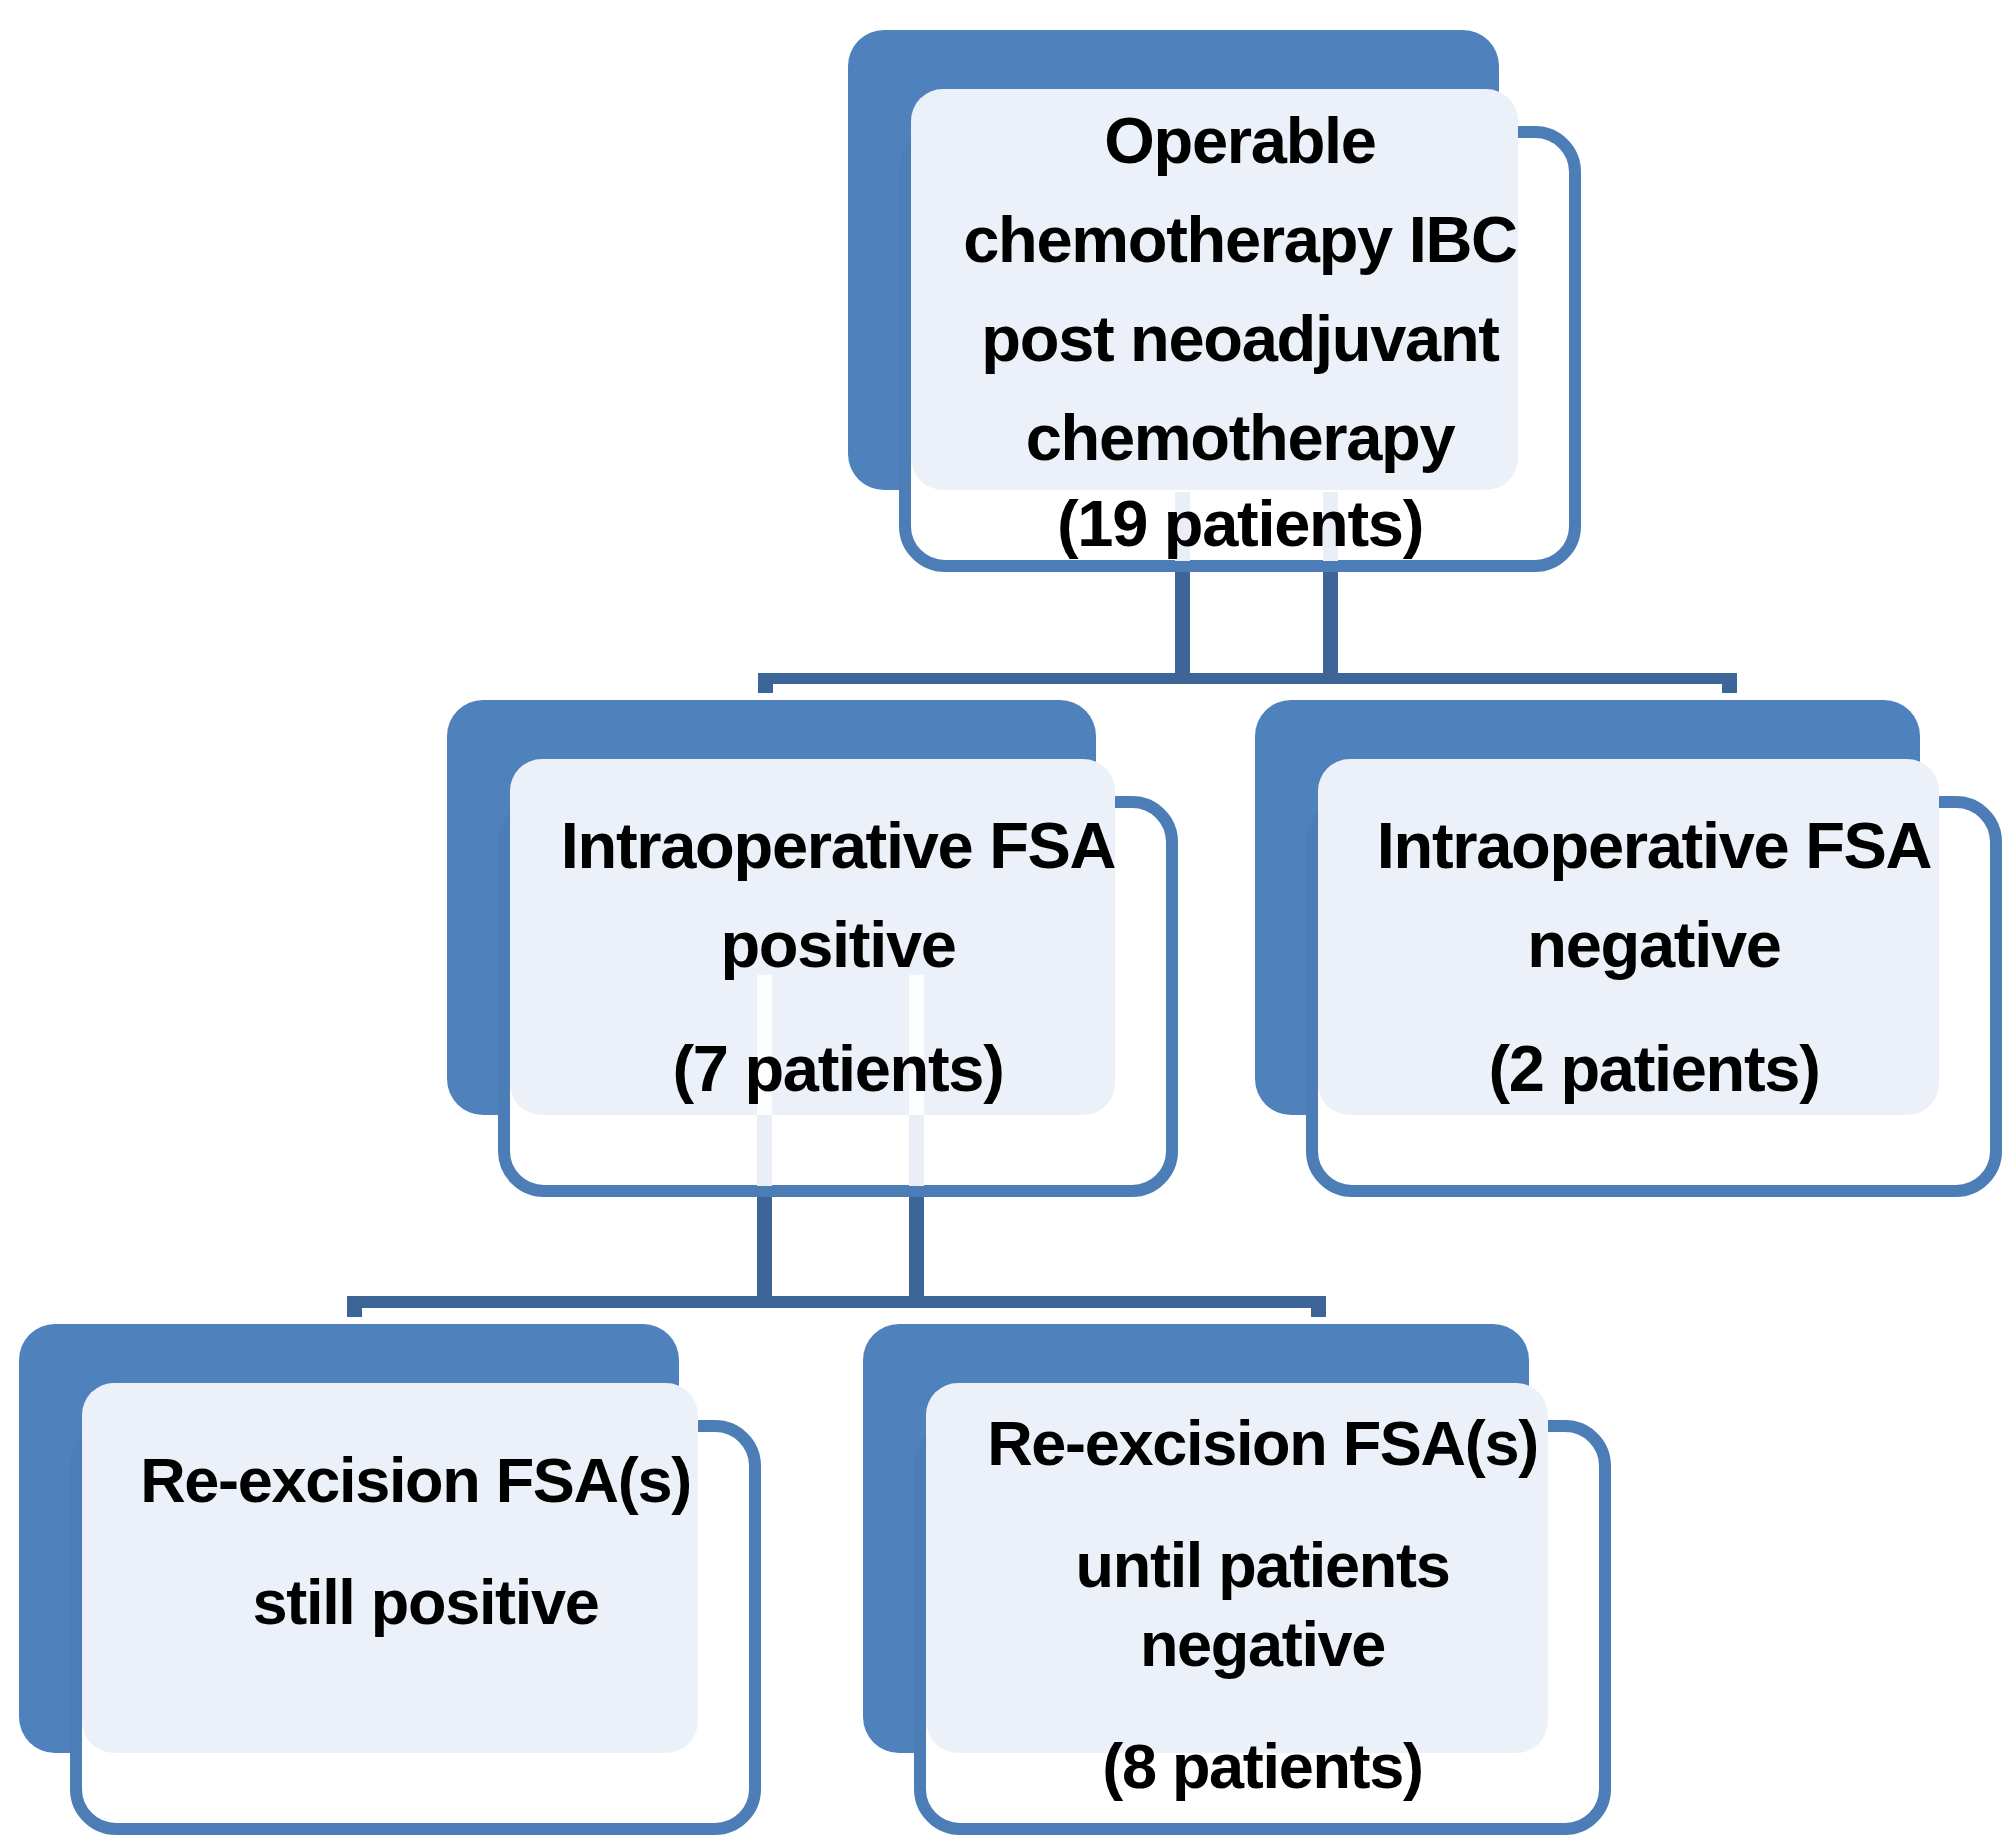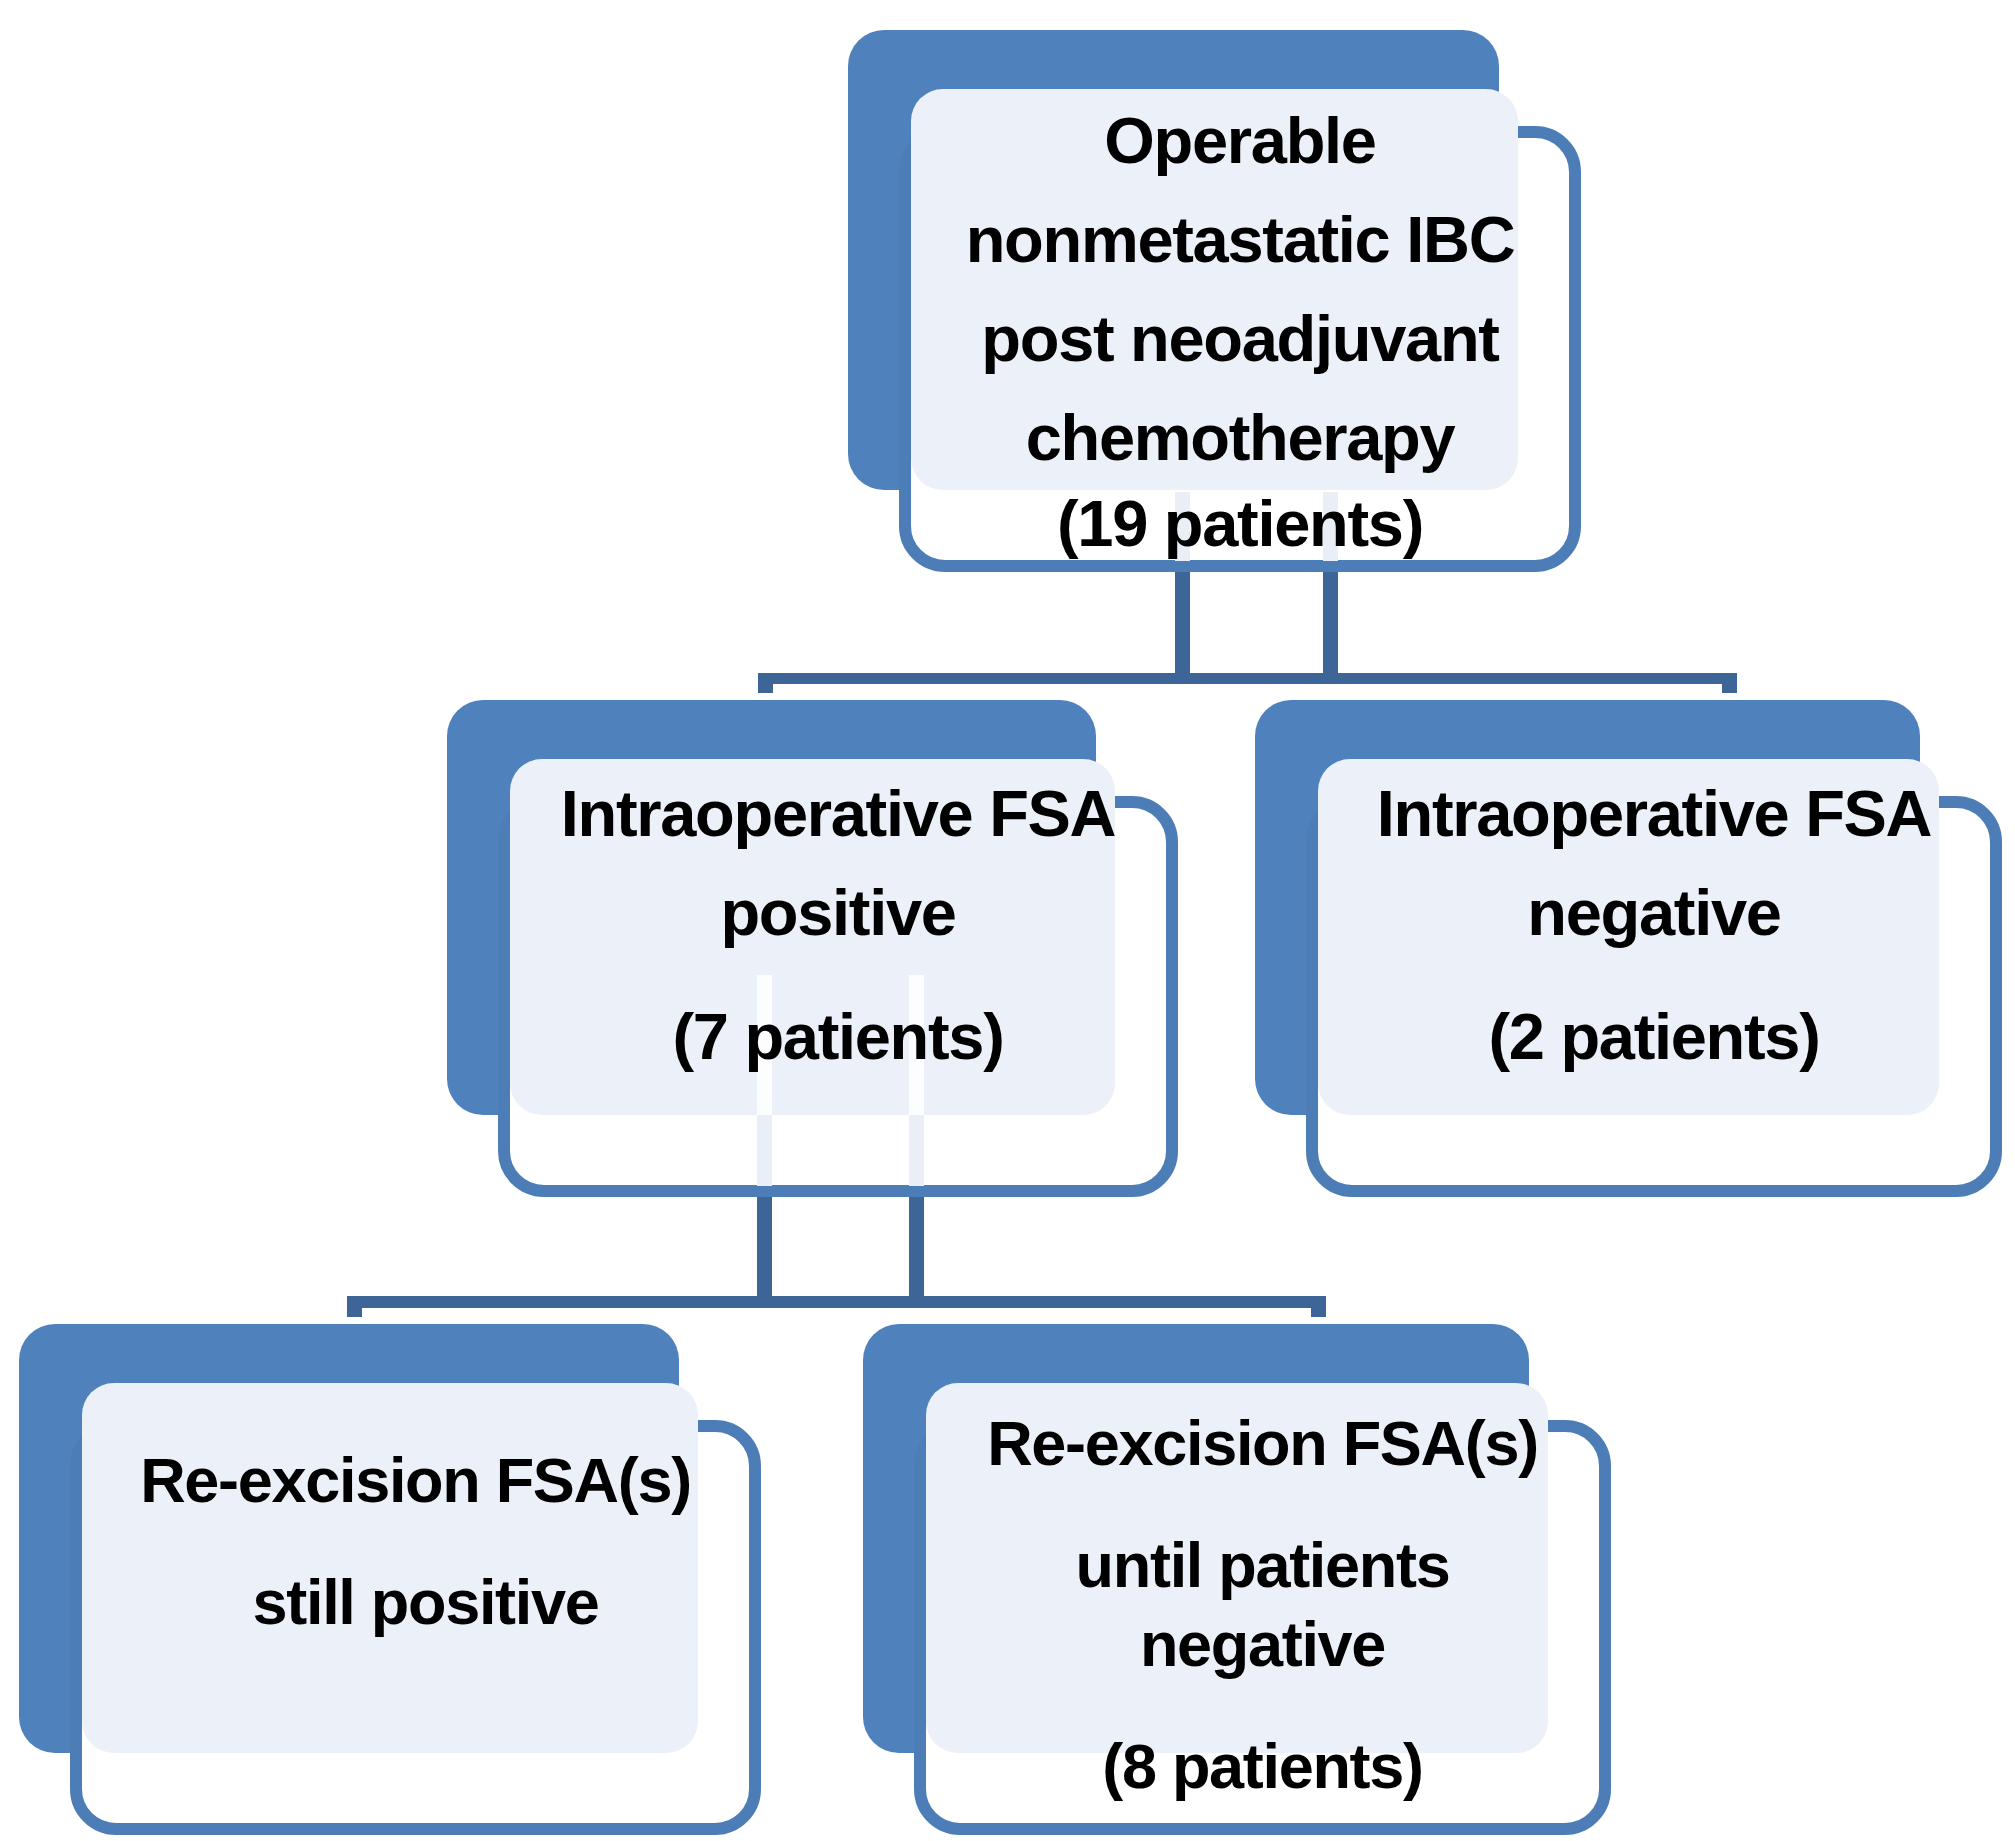--- a/index.html
+++ b/index.html
@@ -40,21 +40,21 @@
   .node-a{left:848px;top:30px;width:733px;height:542px;}
   .node-a .text{padding-top:61px;font-size:65px;letter-spacing:-1.3px;}
   .node-a .line{height:99px;line-height:99px;}
   .node-a .patients{margin-top:-13px;}
   .node-a .ghost{top:462px;height:69px;}
   .node-a .ghost.p1{left:327px;}
   .node-a .ghost.p2{left:475px;}
 
   
   .node-b{left:447px;top:700px;width:731px;height:497px;}
-  .node-b .text,.node-c .text{padding-top:64px;font-size:65px;letter-spacing:-1.3px;}
+  .node-b .text,.node-c .text{padding-top:96px;font-size:65px;letter-spacing:-1.3px;}
   .node-b .line,.node-c .line{height:99px;line-height:99px;}
   .node-b .patients,.node-c .patients{margin-top:25px;}
   .node-b .ghost.s1{top:275px;height:140px;}
   .node-b .ghost.s2{top:415px;height:71px;}
   .node-b .p1{left:310px;}
   .node-b .p2{left:462px;}
 
   
   .node-c{left:1255px;top:700px;width:747px;height:497px;}
 
@@ -89,21 +89,21 @@
   <div class="conn" id="stub2r"></div>
 
   <div class="node node-a">
     <div class="back"></div>
     <div class="panel"></div>
     <div class="accent"></div>
     <div class="ghost g-wht p1"></div>
     <div class="ghost g-wht p2"></div>
     <div class="text">
       <div class="line">Operable</div>
-      <div class="line">nonmetastatic IBC</div>
+      <div class="line">chemotherapy IBC</div>
       <div class="line">post neoadjuvant</div>
       <div class="line">chemotherapy</div>
       <div class="line patients">(19 patients)</div>
     </div>
   </div>
 
   <div class="node node-b">
     <div class="back"></div>
     <div class="panel"></div>
     <div class="accent"></div>

